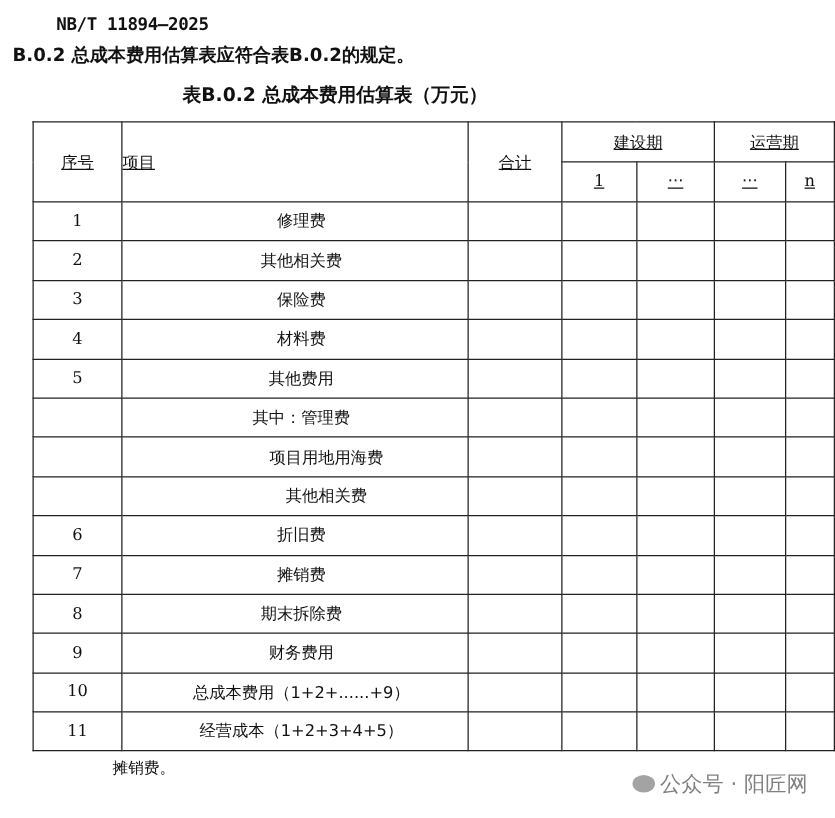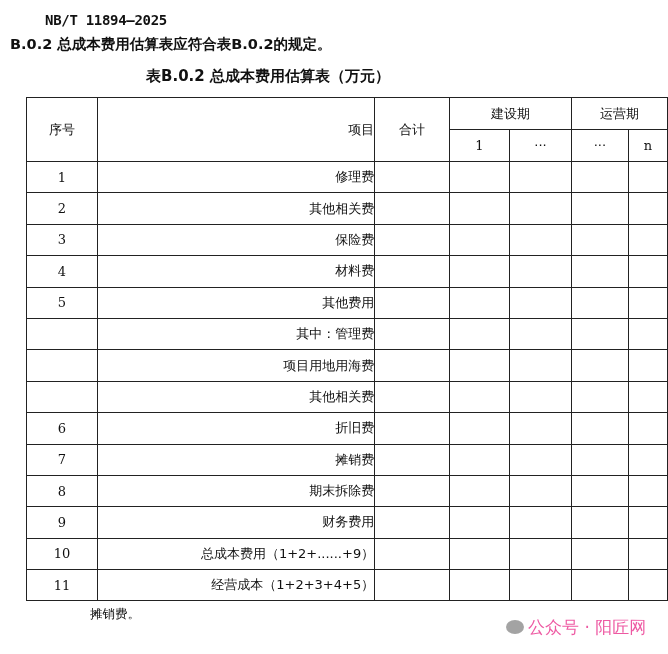--- a/index.html
+++ b/index.html
@@ -7,52 +7,52 @@
          font-family:"DejaVu Serif", "Liberation Serif", serif; color:#111; }
   .std-code { position:absolute; left:22px; top:12px; font-family:"DejaVu Sans Mono","Liberation Mono",monospace;
               font-size:14px; font-weight:bold; letter-spacing:-0.3px;margin-left:23px; }
   .clause { position:absolute; left:10px; top:35px; font-size:14.5px; font-weight:bold;
             font-family:"DejaVu Sans","Liberation Sans",sans-serif; }
   .table-title { position:absolute; left:0; width:536px; top:67px; text-align:center;
                  font-size:15px; font-weight:bold; font-family:"DejaVu Sans","Liberation Sans",sans-serif; }
   table.cost { position:absolute; left:26px; top:97px; border-collapse:collapse;
                font-size:13px; font-family:"DejaVu Sans","Liberation Sans",sans-serif; }
   table.cost td, table.cost th { border:1.3px solid #222; padding:0; font-weight:normal; }
-  table.cost th { height:31px; text-align:center; }
+  table.cost th { height:31px; text-align:center;text-decoration:underline; }
   table.cost td { height:30.4px; }
   .c-no { width:73px; text-align:center; font-family:"DejaVu Serif","Liberation Serif",serif;margin-left:39px; }
-  .c-item { width:235px; text-align:right; padding-left:10px !important; }
+  .c-item { width:235px; text-align:center; padding-left:10px !important; }
   .c-sum { width:77px; }
   .c-b1 { width:62px; }
   .c-b2 { width:64px; }
   .c-o1 { width:58px; }
   .c-o2 { width:40px; }
   .sub1 { padding-left:10px !important; }
   .sub2 { padding-left:50px !important; }
   .serif { font-family:"DejaVu Serif","Liberation Serif",serif; }
   .note { position:absolute; left:62px; top:604px; font-size:12.5px; line-height:19px; width:590px;
           font-family:"DejaVu Sans","Liberation Sans",sans-serif; }
   .note .cont { padding-left:28px; display:block; }
-  .watermark { position:absolute; left:506px; top:616px; font-size:17px; color:#ec4899;
+  .watermark { position:absolute; left:506px; top:616px; font-size:17px; color:#737373;
                font-family:"DejaVu Sans","Liberation Sans",sans-serif; opacity:0.9; }
   .wm-icon { display:inline-block; width:18px; height:14px; background:#9a9a9a; border-radius:50%;
              vertical-align:-1px; margin-right:4px; }
 </style>
 </head>
 <body>
 
 <div class="std-code">NB/T 11894—2025</div>
 <div class="clause">B.0.2 总成本费用估算表应符合表B.0.2的规定。</div>
 <div class="table-title">表B.0.2   总成本费用估算表（万元）</div>
 
 <table class="cost">
   <thead>
     <tr>
       <th class="c-no" rowspan="2">序号</th>
-      <th class="c-item" style="text-align:right;padding-left:0!important" rowspan="2">项目</th>
+      <th class="c-item" style="text-align:left;padding-left:0!important" rowspan="2">项目</th>
       <th class="c-sum" rowspan="2">合计</th>
       <th colspan="2">建设期</th>
       <th colspan="2">运营期</th>
     </tr>
     <tr>
       <th class="c-b1 serif">1</th>
       <th class="c-b2">···</th>
       <th class="c-o1">···</th>
       <th class="c-o2 serif">n</th>
     </tr>

